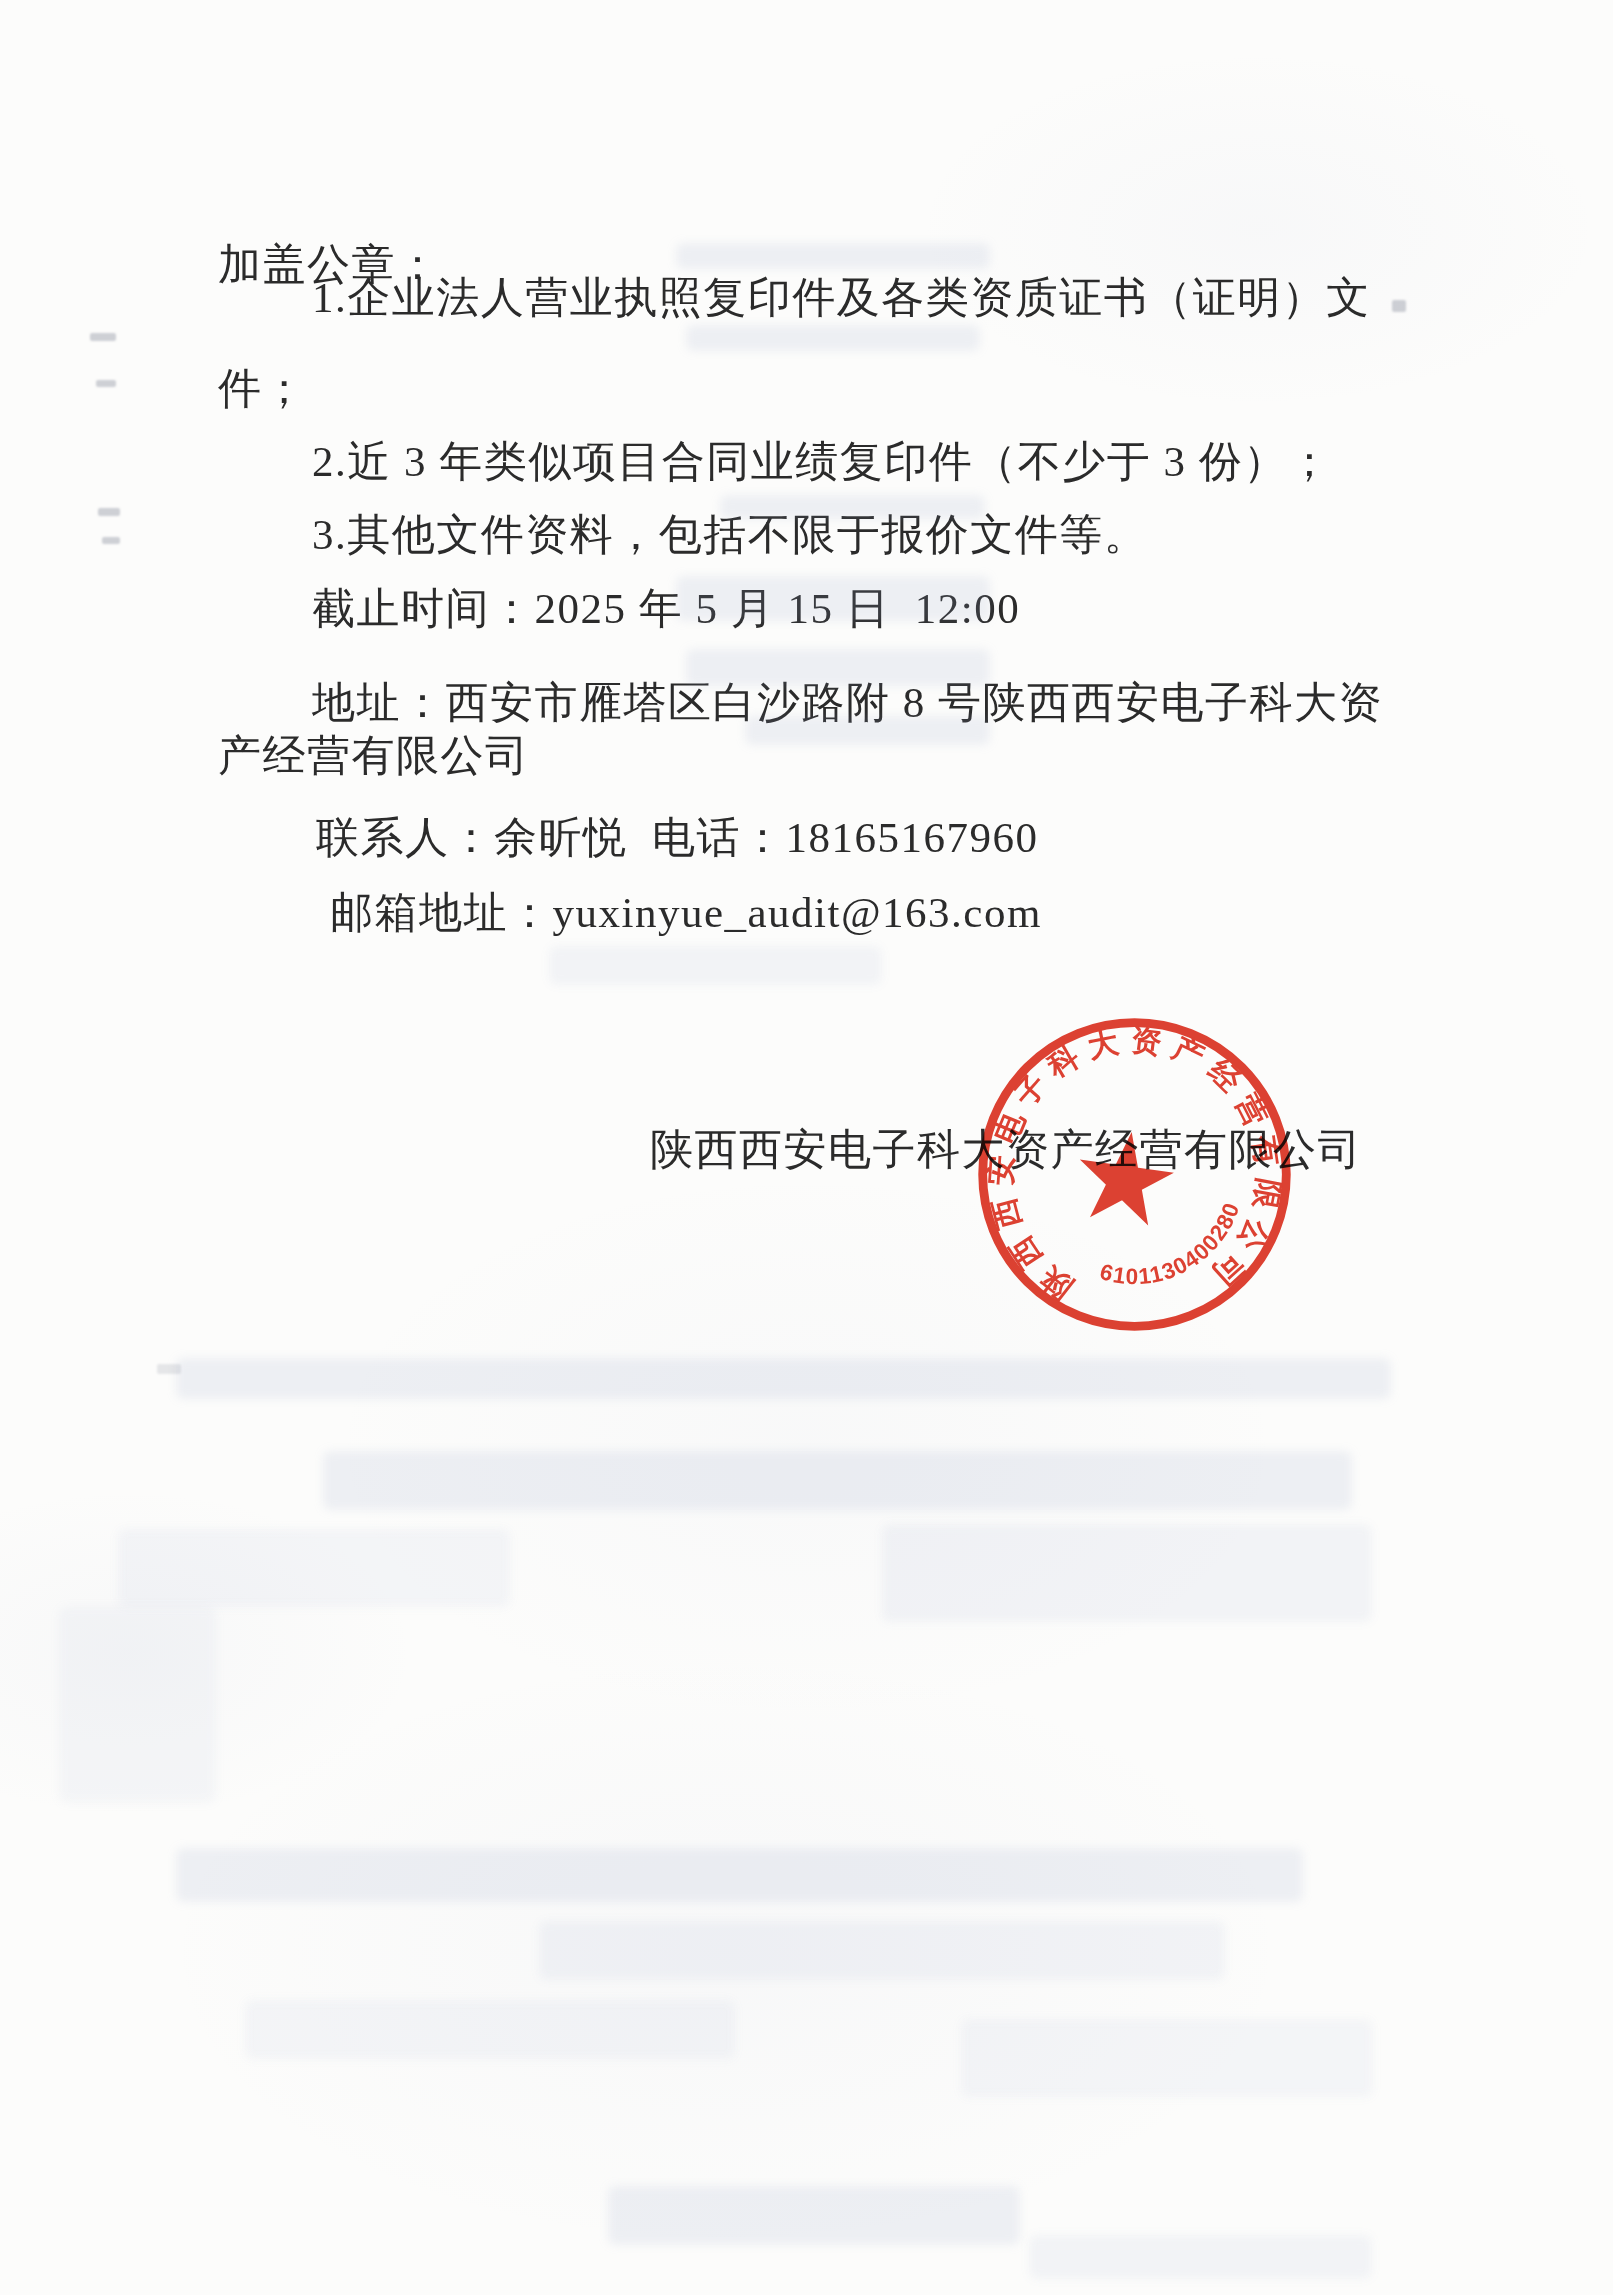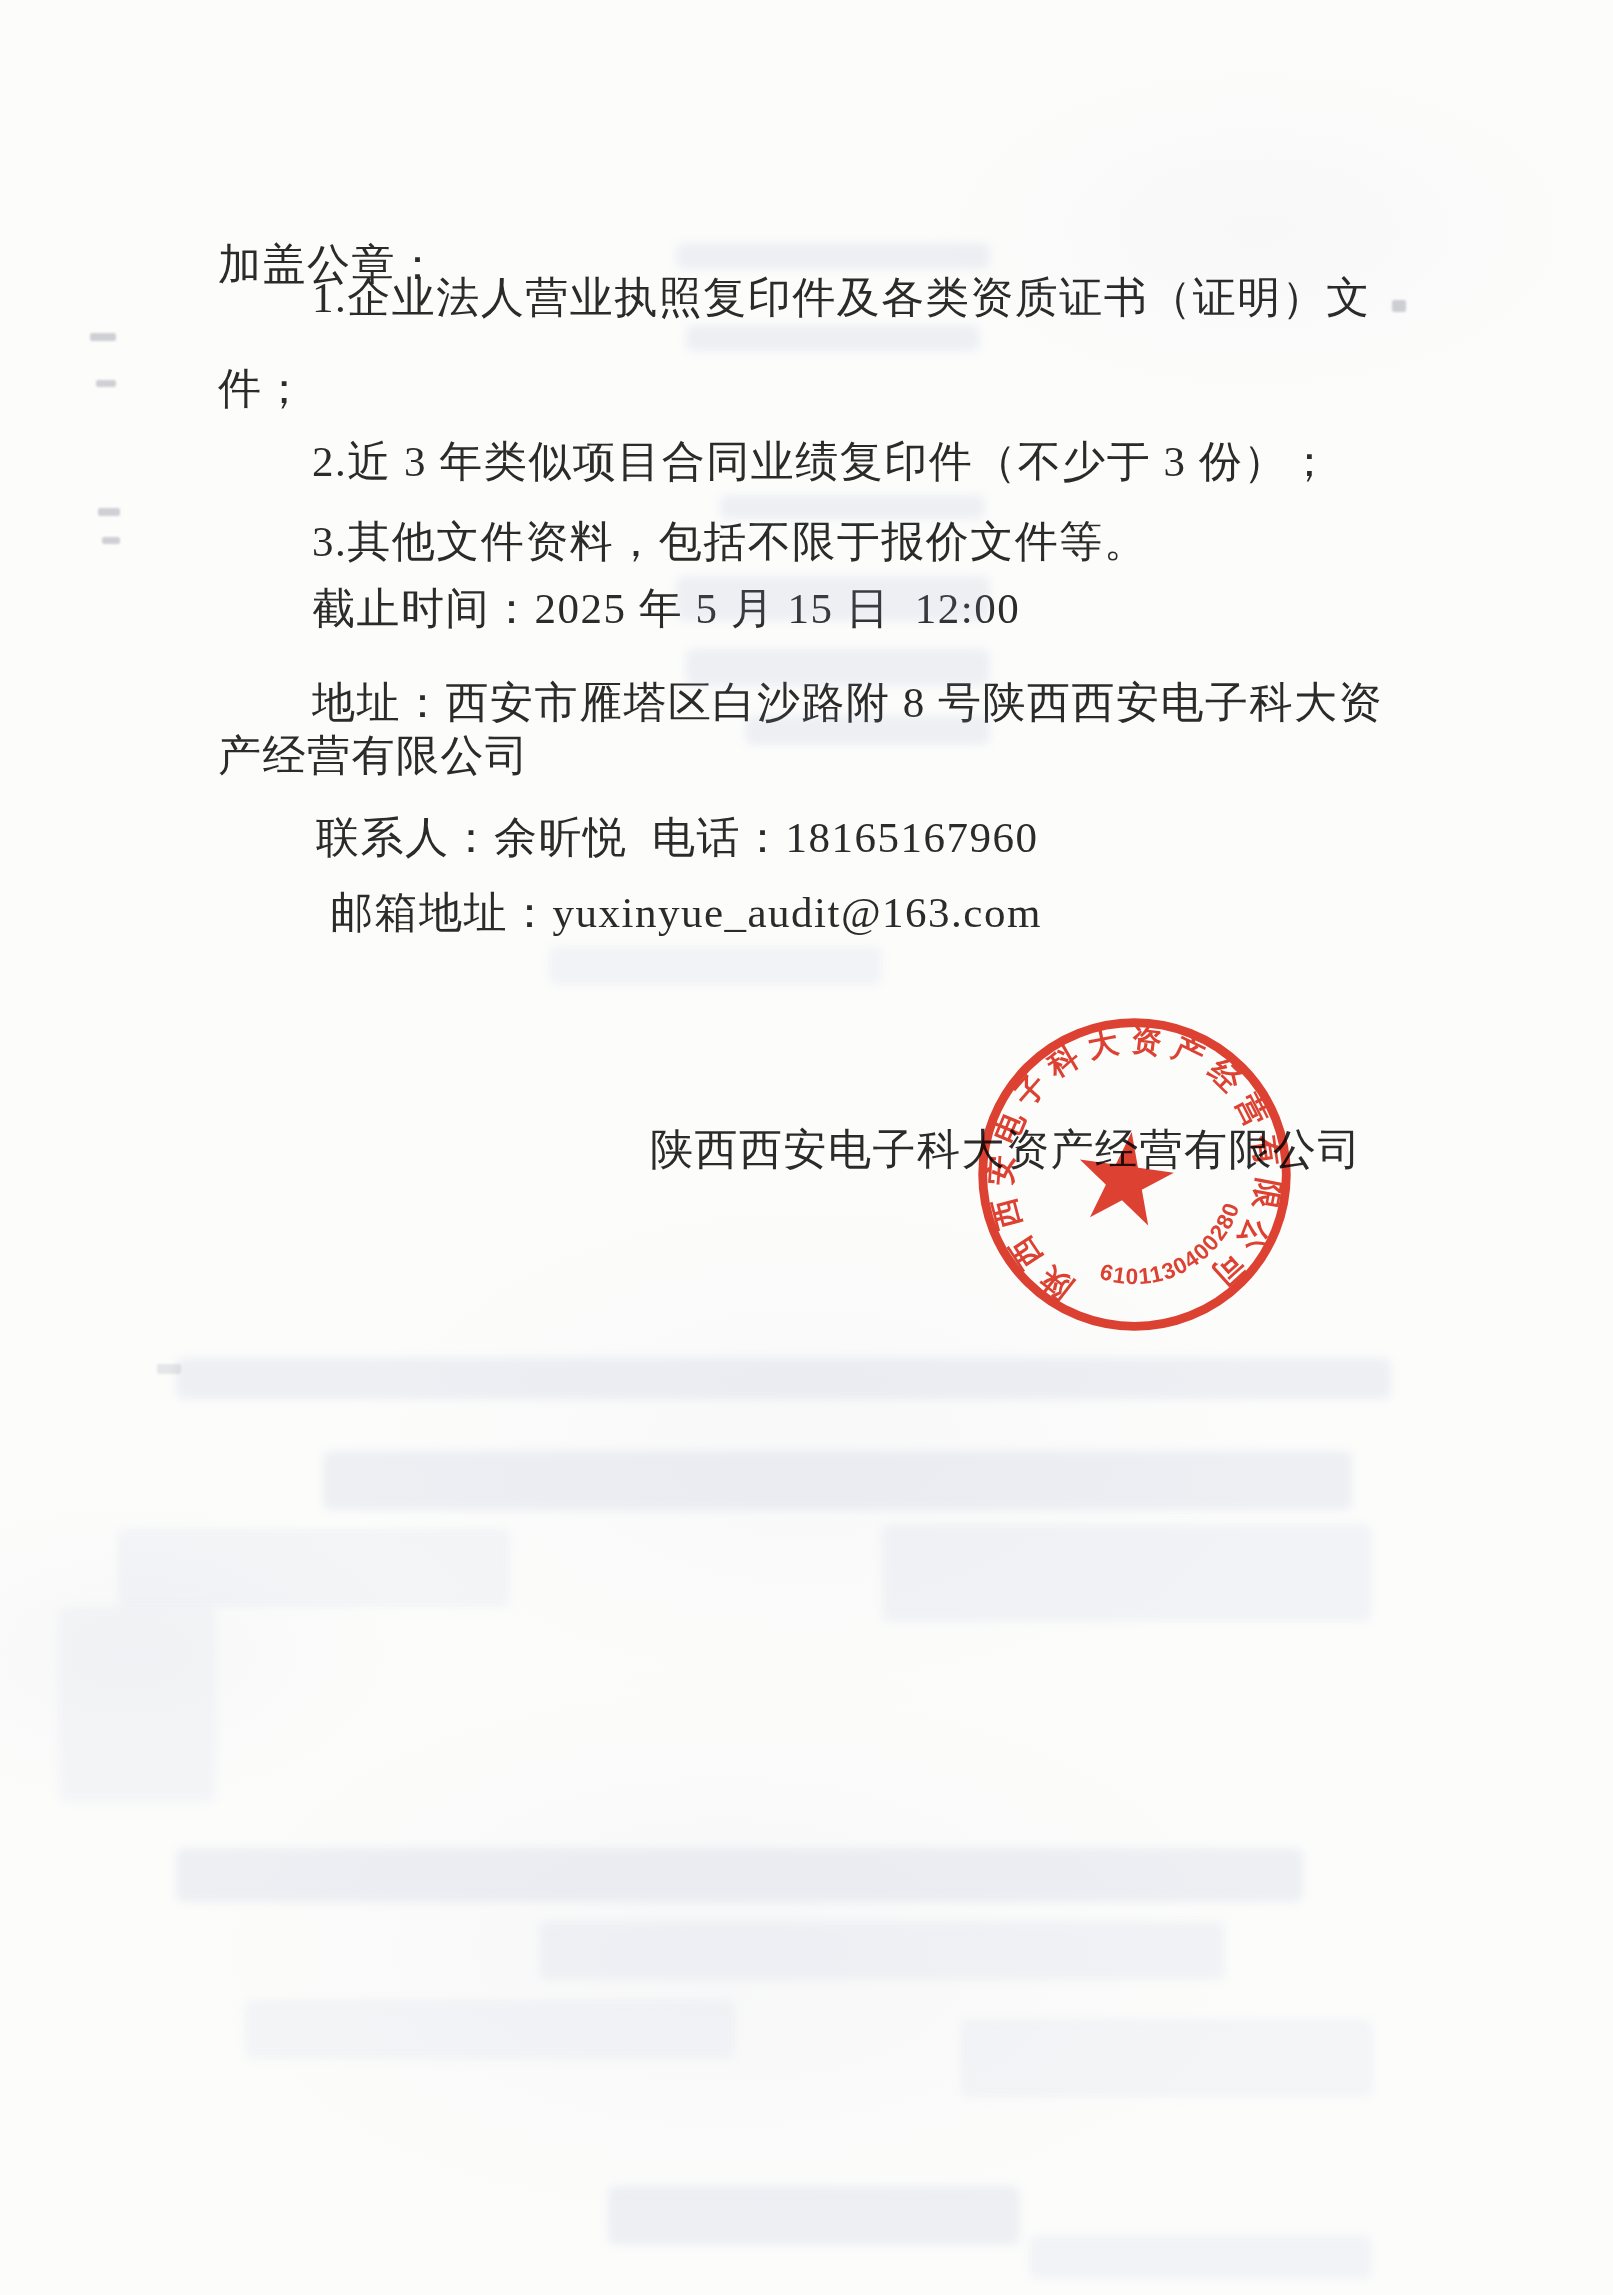--- a/index.html
+++ b/index.html
@@ -25,21 +25,21 @@
     font-size:43px;
     letter-spacing:1.5px;
     color:#2b2b2b;
     white-space:pre;
     line-height:1.18;
   }
   .l0{left:218px;top:201px;margin-top:39px;}
   .l1{left:312px;top:273px;}
   .l2{left:218px;top:364px;}
   .l3{left:312px;top:437px;}
-  .l4{left:312px;top:510px;margin-top:7px;}
+  .l4{left:312px;top:510px;}
   .l5{left:312px;top:584px;}
   .l6{left:312px;top:678px;}
   .l7{left:218px;top:731px;}
   .l8{left:316px;top:813px;}
   .l9{left:330px;top:888px;}
   .sig-company{left:650px;top:1125px;}
   .sig-date{left:838px;top:1210px;}
   
   .seal{
     position:absolute;

